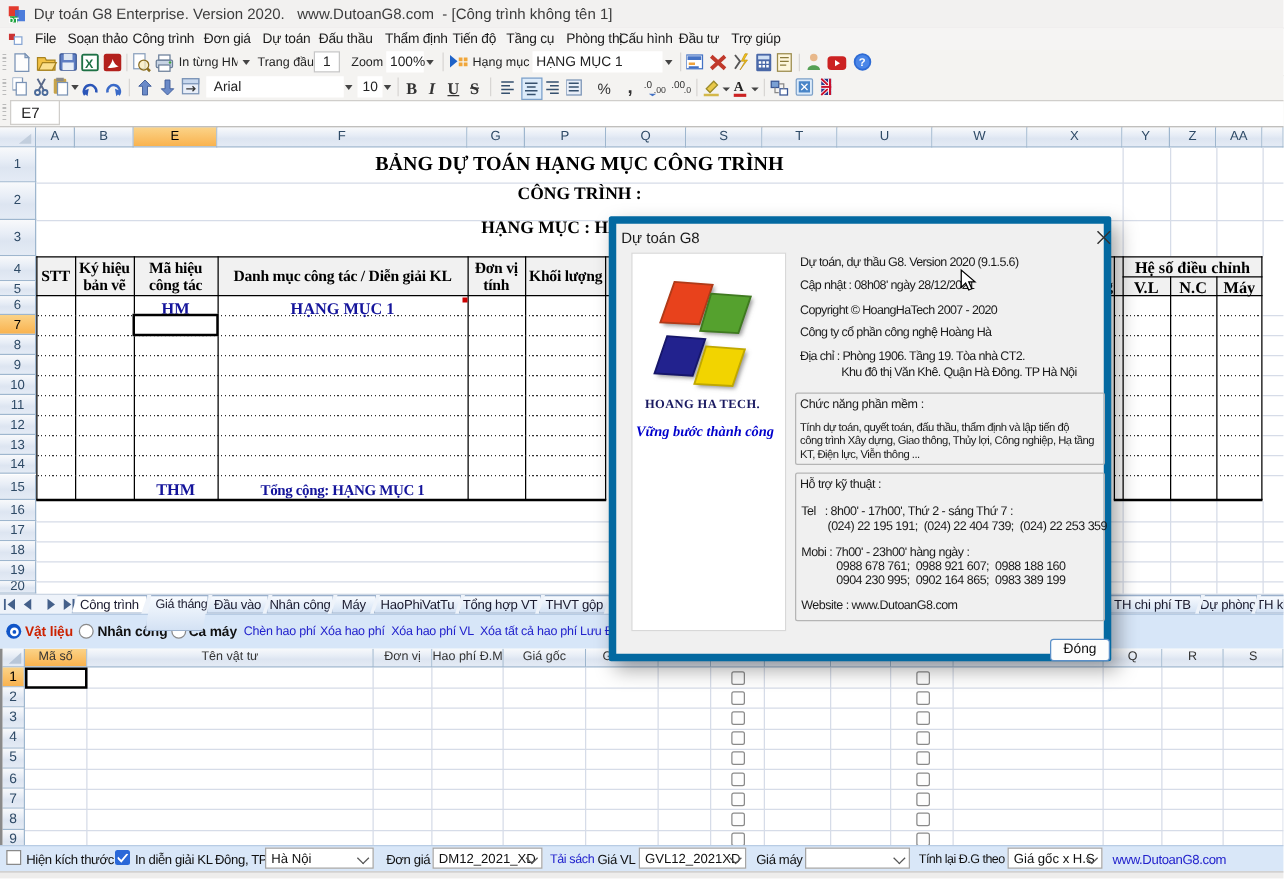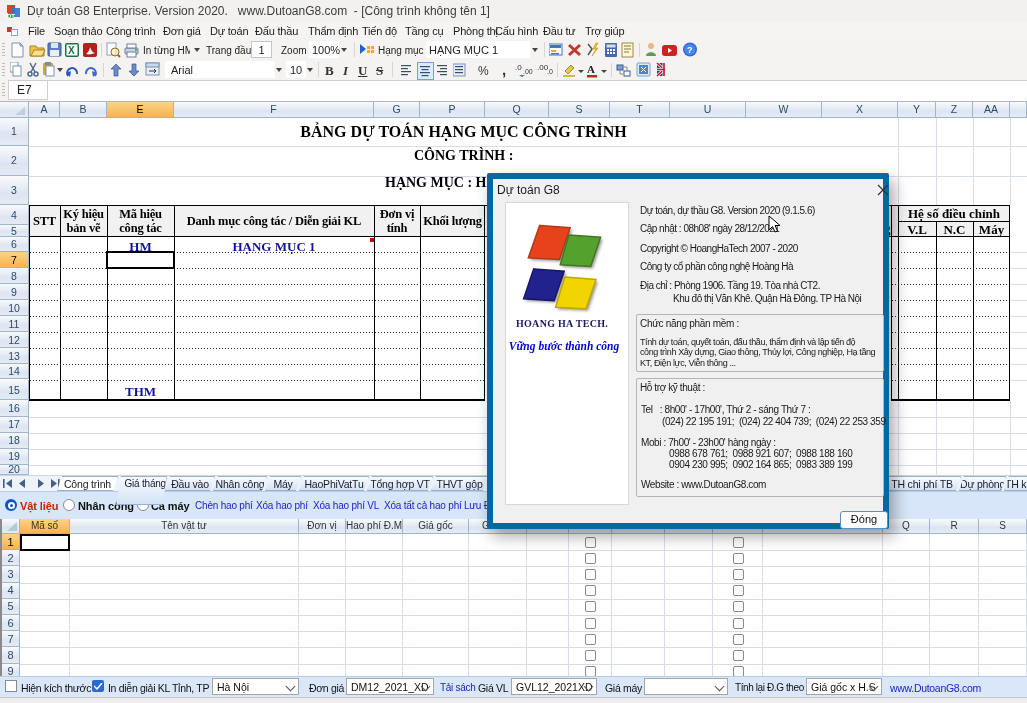--- a/index.html
+++ b/index.html
@@ -402,20 +402,21 @@
 <div class="dash" style="left:30px;top:348px;width:454px;"></div>
 <div class="dash" style="left:892px;top:348px;width:117px;"></div>
 <div class="dash" style="left:30px;top:364px;width:454px;"></div>
 <div class="dash" style="left:892px;top:364px;width:117px;"></div>
 <div class="dash" style="left:30px;top:380px;width:454px;"></div>
 <div class="dash" style="left:892px;top:380px;width:117px;"></div>
 <div class="abs nav" style="left:107px;top:239px;width:67px;text-align:center;font-size:13px;">HM</div>
 <div class="abs nav" style="left:174px;top:239px;width:200px;text-align:center;font-size:13px;">HẠNG MỤC 1</div>
 <div class="abs" style="left:370px;top:238px;width:4px;height:4px;background:#cc0000;"></div>
 <div class="abs nav" style="left:107px;top:384px;width:67px;text-align:center;font-size:13px;">THM</div>
+<div class="abs nav" style="left:174px;top:385px;width:200px;text-align:center;font-size:12px;letter-spacing:-0.3px;">Tổng cộng: HẠNG MỤC 1</div>
 <div class="abs" style="left:106px;top:251px;width:69px;height:18px;border:2px solid #000;box-sizing:border-box;background:#fff;"></div>
 <div class="abs" style="left:0;top:475px;width:1027px;height:16px;background:#eef3fa;border-top:1px solid #cdd7e4;box-sizing:border-box;">
 <svg class="abs" style="left:3px;top:3px" width="58" height="10" fill="#44608a">
         <rect x="0" y="0" width="1.6" height="9"></rect>
         <path d="M9,0 v9 l-6,-4.5 z"></path>
         <path d="M22,0 v9 l-6,-4.5 z"></path>
         <path d="M35,0 v9 l6,-4.5 z"></path>
         <path d="M48,0 v9 l6,-4.5 z"></path>
         <rect x="55" y="0" width="1.6" height="9"></rect>
       </svg>
@@ -520,21 +521,21 @@
 </div>
 <div class="abs" style="left:0;top:519px;width:2px;height:157px;background:#8a8a8a;"></div>
 <div class="abs" style="left:0;top:676px;width:1027px;height:21px;background:#d9e7f8;border-top:1px solid #b8cce4;box-sizing:border-box;font-size:10.5px;color:#111;">
 <span class="abs" style="left:5px;top:3px;width:12px;height:12px;background:#fff;border:1px solid #8a8a8a;box-sizing:border-box;"></span>
 <span class="abs" style="left:21px;top:5px;letter-spacing:-0.3px;font-size:10.5px;">Hiện kích thước</span>
 <span class="abs" style="left:92px;top:3px;width:12px;height:12px;background:#2a68d8;border-radius:2px;"></span>
       <svg class="abs" style="left:94px;top:6px" width="9" height="8">
         <path d="M0,3 l3,3 l5,-6" stroke="#fff" stroke-width="1.5" fill="none"></path>
       </svg>
 <span class="abs" style="left:108px;top:5px;letter-spacing:-0.3px;">In diễn giải KL</span>
-<span class="abs" style="left:172px;top:5px;letter-spacing:-0.3px;">Tỉnh, TP</span>
+<span class="abs" style="left:172px;top:5px;letter-spacing:-0.3px;">Đông, TP</span>
 <div class="combo" style="left:212px;top:1px;width:87px;height:17px;">Hà Nội<span class="chev"></span></div>
 <span class="abs" style="left:309px;top:5px;letter-spacing:-0.3px;">Đơn giá</span>
 <div class="combo" style="left:346px;top:1px;width:88px;height:17px;">DM12_2021_XD<span class="chev"></span></div>
 <span class="abs link" style="left:440px;top:5px;letter-spacing:-0.3px;font-size:10px;">Tải sách</span>
 <span class="abs" style="left:478px;top:5px;letter-spacing:-0.3px;">Giá VL</span>
 <div class="combo" style="left:511px;top:1px;width:86px;height:17px;">GVL12_2021XD<span class="chev"></span></div>
 <span class="abs" style="left:605px;top:5px;letter-spacing:-0.3px;">Giá máy</span>
 <div class="combo" style="left:644px;top:1px;width:84px;height:17px;">
         <span class="chev"></span>
       </div>

